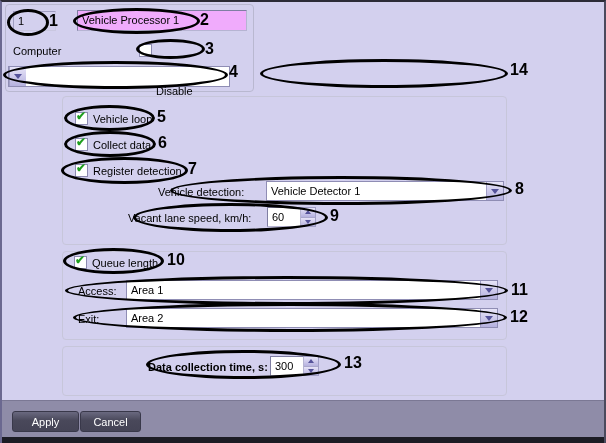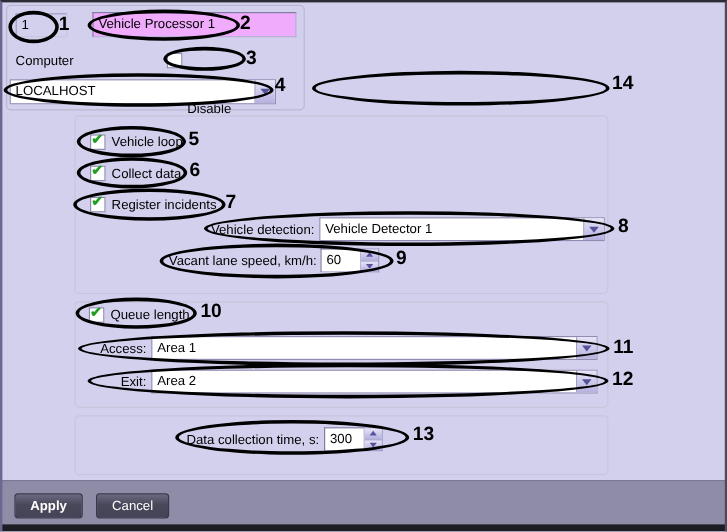--- a/index.html
+++ b/index.html
@@ -17,21 +17,21 @@
   .group{border:1px solid #c7c6da;border-radius:4px;}
   .text-field{
     background:#f0abfc;border:1px solid;border-color:#7f7ea2 #b6b4d2 #b6b4d2 #7f7ea2;
     padding:3px 0 0 4px;box-sizing:border-box;white-space:nowrap;overflow:hidden;
   }
   .disabled-field{
     background:#d3d0ee;border:1px solid;border-color:#9e9cc0 #c9c7e0 #c9c7e0 #9e9cc0;
     padding:3px 0 0 4px;box-sizing:border-box;
   }
   .label{white-space:nowrap;}
-  .r-label{text-align:right;white-space:nowrap;}
+  .r-label{white-space:nowrap;}
   .combo{background:#fff;border:1px solid #8f8db4;display:flex;box-sizing:border-box;}
   .combo-text{flex:1;padding:3px 0 0 4px;white-space:nowrap;overflow:hidden;}
   .combo-btn{width:16px;background:linear-gradient(#e7e4f8,#b5b1df);border-left:1px solid #a19fc6;
     display:flex;align-items:center;justify-content:center;cursor:default;}
   .chev{width:0;height:0;border-left:4px solid transparent;border-right:4px solid transparent;
     border-top:5px solid #55539a;}
   .checkbox{width:13px;height:13px;background:#fff;border:1px solid #8c8ab0;box-sizing:border-box;}
   .check-glyph{position:absolute;top:-4px;left:0;color:#1f9e1f;font-size:12px;font-weight:bold;}
   .spinner{display:flex;box-sizing:border-box;}
   .spin-field{background:#fff;border:1px solid;border-color:#7f7ea2 #b6b4d2 #b6b4d2 #7f7ea2;
@@ -59,40 +59,39 @@
 
 <div class="window">
 
   <div class="abs panel" style="left:5px;top:4px;width:247px;height:86px;"></div>
   <div class="abs disabled-field" style="left:13px;top:11px;width:43px;height:20px;">1</div>
   <div class="abs text-field" style="left:77px;top:10px;width:170px;height:21px;">Vehicle Processor 1</div>
   <div class="abs label" style="left:13px;top:45px;">Computer</div>
   <div class="abs checkbox" style="left:139px;top:44px;"></div>
   <div class="abs label" style="left:156px;top:45px;margin-top:40px;">Disable</div>
   <div class="abs combo" style="left:8px;top:66px;width:222px;height:21px;">
-    <span class="combo-text">LOCALHOST</span>
     <span class="combo-btn">
         <i class="chev"></i>
       </span>
   </div>
 
 
   <div class="abs group" style="left:62px;top:96px;width:443px;height:147px;"></div>
   <div class="abs checkbox" style="left:75px;top:112px;">
     <span class="check-glyph">✔</span>
   </div>
   <div class="abs label" style="left:93px;top:113px;">Vehicle loop</div>
   <div class="abs checkbox" style="left:75px;top:138px;">
     <span class="check-glyph">✔</span>
   </div>
   <div class="abs label" style="left:93px;top:139px;">Collect data</div>
   <div class="abs checkbox" style="left:75px;top:164px;">
     <span class="check-glyph">✔</span>
   </div>
-  <div class="abs label" style="left:93px;top:165px;">Register incidents</div>
+  <div class="abs label" style="left:93px;top:165px;">Register detection</div>
 
   <div class="abs r-label" style="left:158px;top:186px;width:104px;">Vehicle detection:</div>
   <div class="abs combo" style="left:266px;top:181px;width:238px;height:20px;">
     <span class="combo-text">Vehicle Detector 1</span>
     <span class="combo-btn">
         <i class="chev"></i>
       </span>
   </div>
 
   <div class="abs r-label" style="left:128px;top:212px;width:136px;">Vacant lane speed, km/h:</div>
@@ -124,35 +123,35 @@
 
   <div class="abs r-label" style="left:78px;top:313px;width:44px;">Exit:</div>
   <div class="abs combo" style="left:126px;top:308px;width:372px;height:20px;">
     <span class="combo-text">Area 2</span>
     <span class="combo-btn">
         <i class="chev"></i>
       </span>
   </div>
 
   <div class="abs group" style="left:62px;top:346px;width:443px;height:48px;"></div>
-  <div class="abs r-label" style="left:148px;top:361px;width:118px;">Data collection time, s:</div>
+  <div class="abs r-label" style="left:148px;top:361px;width:118px;font-weight:bold;">Data collection time, s:</div>
   <div class="abs spinner" style="left:270px;top:356px;height:20px;">
     <div class="spin-field">300</div>
     <div class="spin-btns">
       <div class="spin-btn">
           <i class="tri-up"></i>
         </div>
       <div class="spin-btn">
           <i class="tri-down"></i>
         </div>
     </div>
   </div>
 
   <div class="abs footer-bar" style="left:0;top:400px;width:606px;height:37px;"></div>
-  <div class="abs btn-dark" style="left:12px;top:411px;width:57px;height:21px;font-weight:bold;">Apply</div>
+  <div class="abs btn-dark" style="left:12px;top:411px;width:67px;height:21px;">Apply</div>
   <div class="abs btn-dark" style="left:80px;top:411px;width:61px;height:21px;">Cancel</div>
   <div class="abs dark-strip" style="left:0;top:437px;width:606px;height:6px;"></div>
 
   <div class="callout" style="left:7px;top:9px;width:42px;height:27px;"></div>
   <span class="callout-num" style="left:49px;top:12px;">1</span>
   <div class="callout" style="left:73px;top:8px;width:127px;height:26px;"></div>
   <span class="callout-num" style="left:200px;top:11px;">2</span>
   <div class="callout" style="left:136px;top:39px;width:69px;height:20px;"></div>
   <span class="callout-num" style="left:205px;top:40px;">3</span>
   <div class="callout" style="left:3px;top:61px;width:225px;height:28px;"></div>

